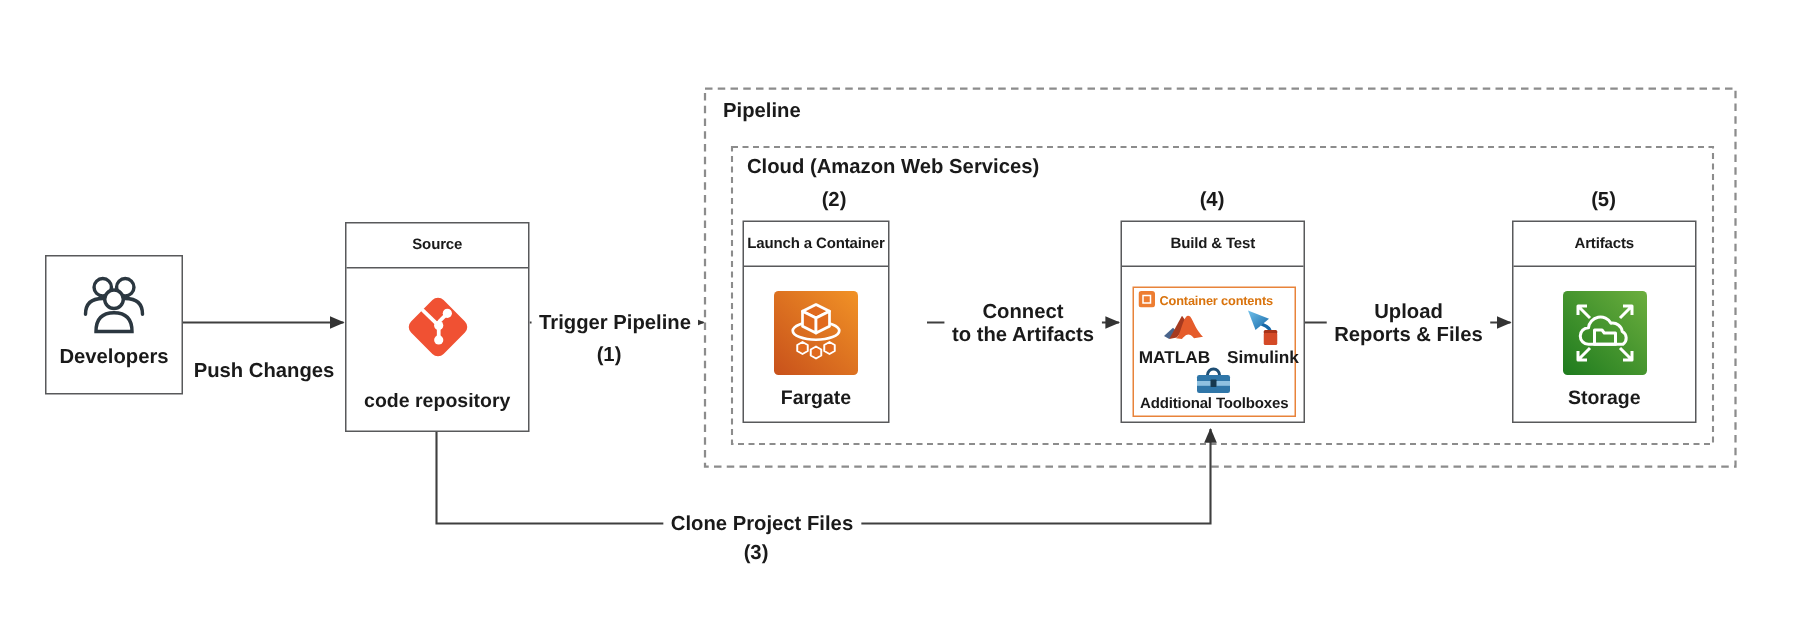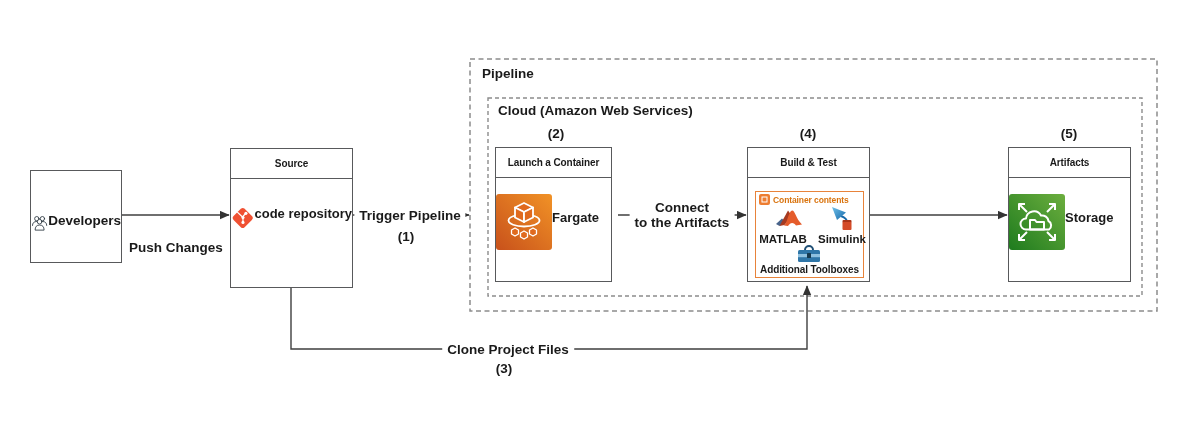--- a/index.html
+++ b/index.html
@@ -8,21 +8,21 @@
     font-family:"Liberation Sans",sans-serif;font-weight:700;color:#1a1a1a;text-decoration:underline;
   }
   #connector-layer{position:absolute;left:0;top:0;z-index:1;}
   .node{
     position:absolute;background:#fff;border:1px solid #58595b;box-sizing:border-box;z-index:2;
   }
   .node-header{
     height:30px;border-bottom:1px solid #58595b;display:flex;align-items:center;justify-content:center;
     font-size:10px;letter-spacing:-0.1px;box-sizing:border-box;
   }
-  .node-body{display:flex;align-items:center;}
+  .node-body{display:flex;flex-direction:column;align-items:center;}
   .caption{font-size:13px;white-space:nowrap;}
   .group-label{position:absolute;z-index:2;font-size:13.5px;white-space:nowrap;}
   .step-label{position:absolute;transform:translate(-50%,-50%);font-size:13.5px;z-index:3;white-space:nowrap;}
   .edge-label{
     position:absolute;transform:translate(-50%,-50%);background:#fff;padding:0 5px;
     font-size:13.5px;line-height:15px;text-align:center;white-space:nowrap;z-index:3;
   }
   .container-box{
     position:absolute;left:7px;top:43px;width:109px;height:87px;border:1px solid #E8833A;
     box-sizing:border-box;background:#fff;
@@ -88,25 +88,25 @@
           <line x1="13.5" y1="12.5" x2="24.5" y2="23"></line>
           <line x1="24.5" y1="21" x2="24.5" y2="33"></line>
           <line x1="30.5" y1="14.5" x2="25" y2="20"></line>
         </g>
         <g fill="#fff">
           <circle cx="24.5" cy="23" r="3.2"></circle>
           <circle cx="24.5" cy="33" r="3.2"></circle>
           <circle cx="30.5" cy="14.5" r="3.2"></circle>
         </g>
       </svg>
-      <div class="caption" style="margin-top:6px;">code repository</div>
-    </div>
-  </div>
-
-  <div class="node" style="left:495px;top:147px;width:117px;height:135px;">
+      <div class="caption" style="margin-top:18px;">code repository</div>
+    </div>
+  </div>
+
+  <div class="node" style="left:495px;top:147px;width:98px;height:135px;">
     <div class="node-header">Launch a Container</div>
     <div class="node-body">
       <svg width="56" height="56" viewBox="0 0 56 56" style="margin-top:16px;">
         <defs>
           <linearGradient id="gOr" x1="0" y1="1" x2="1" y2="0">
             <stop offset="0" stop-color="#C8511B"></stop>
             <stop offset="1" stop-color="#F19226"></stop>
           </linearGradient>
         </defs>
         <rect width="56" height="56" rx="3" fill="url(#gOr)"></rect>
@@ -191,16 +191,20 @@
     </div>
   </div>
 
   <div class="edge-label" style="left:176px;top:215px;margin-top:32px;">Push Changes</div>
   <div class="edge-label" style="left:410px;top:215px;">Trigger Pipeline</div>
   <div class="step-label" style="left:406px;top:236px;">(1)</div>
   <div class="edge-label" style="left:682px;top:215px;">
     <div>Connect</div>
     <div>to the Artifacts</div>
   </div>
+  <div class="edge-label" style="left:939px;top:215px;">
+    <div>Upload</div>
+    <div>Reports &amp; Files</div>
+  </div>
   <div class="edge-label" style="left:508px;top:349px;">Clone Project Files</div>
   <div class="step-label" style="left:504px;top:368px;">(3)</div>
 
 </div>
 
 </body></html>

